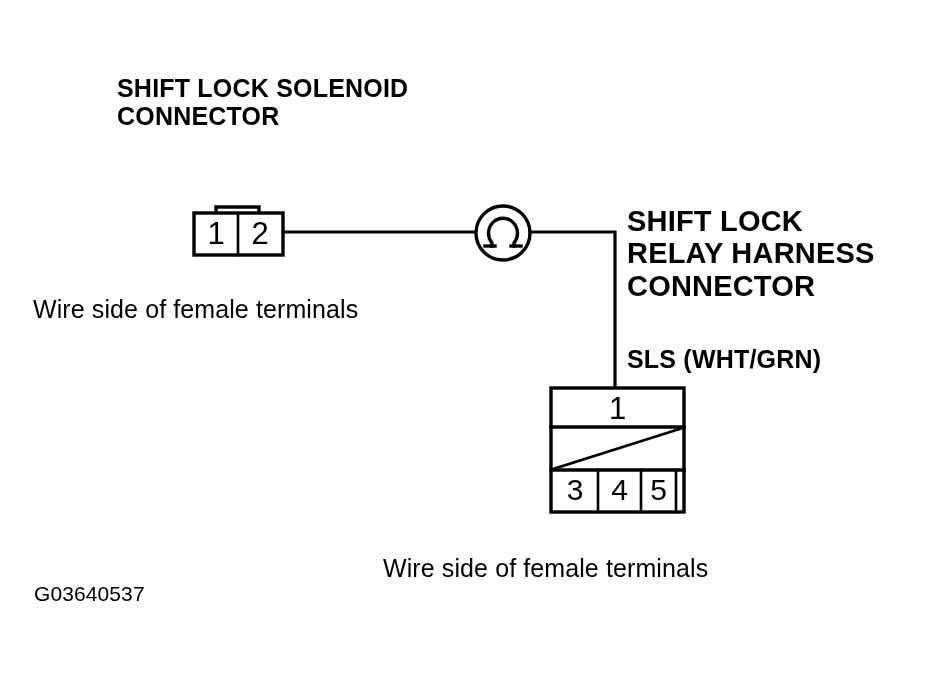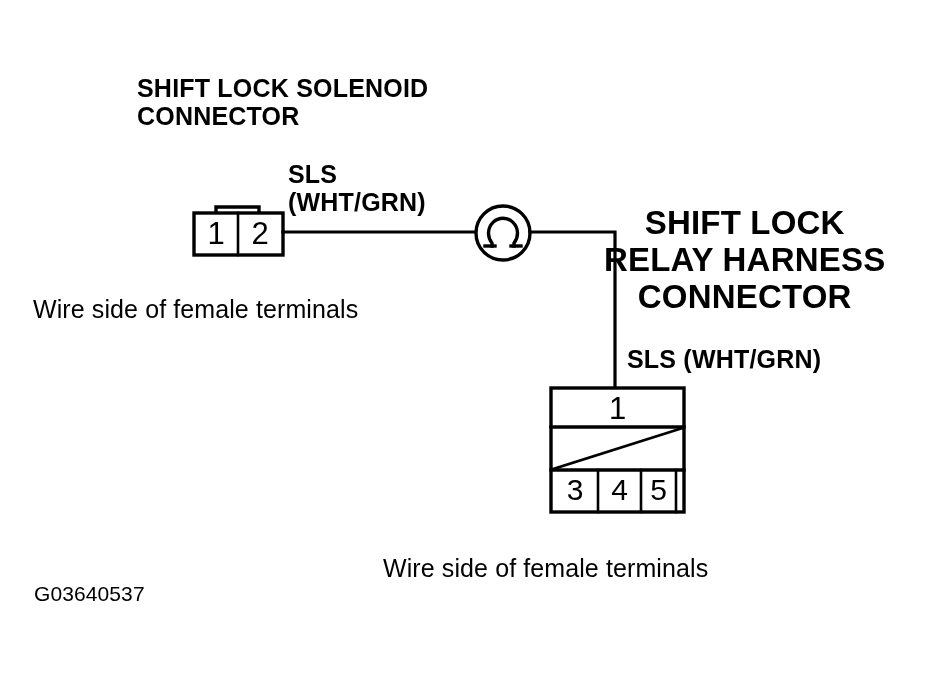--- a/index.html
+++ b/index.html
@@ -31,32 +31,30 @@
   }
   .lbl-reg {
     font-weight: normal;
     letter-spacing: 0.1px;
   }
 
   #title-solenoid {
     left: 117px;
     top: 74px;
     font-size: 25px;
-    margin-left: 20px;
   }
   #label-sls-top {
     left: 288px;
     top: 160px;
     font-size: 25px;
   }
   #title-relay {
-    left: 604px;
+    left: 627px;
     top: 205px;
-    font-size: 33px;
-    text-align: center;
+    font-size: 29px;
   }
   #label-sls-bottom {
     left: 627px;
     top: 345px;
     font-size: 25px;
   }
   #caption-left {
     left: 33px;
     top: 295px;
     font-size: 25px;
@@ -156,22 +154,20 @@
   <div class="pin" style="left:240px; top:218px; width:40px;">2</div>
 
   <div class="pin" style="left:551px; top:393px; width:133px;">1</div>
   <div class="pin pin-sm" style="left:553px; top:475px; width:44px;">3</div>
   <div class="pin pin-sm" style="left:598px; top:475px; width:43px;">4</div>
   <div class="pin pin-sm" style="left:641px; top:475px; width:35px;">5</div>
 
   <div class="lbl lbl-bold" id="title-solenoid">SHIFT LOCK SOLENOID
 CONNECTOR</div>
 
-  <div class="lbl lbl-bold" id="label-sls-top">SLS
-(WHT/GRN)</div>
 
   <div class="lbl lbl-bold" id="title-relay">SHIFT LOCK
 RELAY HARNESS
 CONNECTOR</div>
 
   <div class="lbl lbl-bold" id="label-sls-bottom">SLS (WHT/GRN)</div>
 
   <div class="lbl lbl-reg" id="caption-left">Wire side of female terminals</div>
 
   <div class="lbl lbl-reg" id="caption-bottom">Wire side of female terminals</div>

